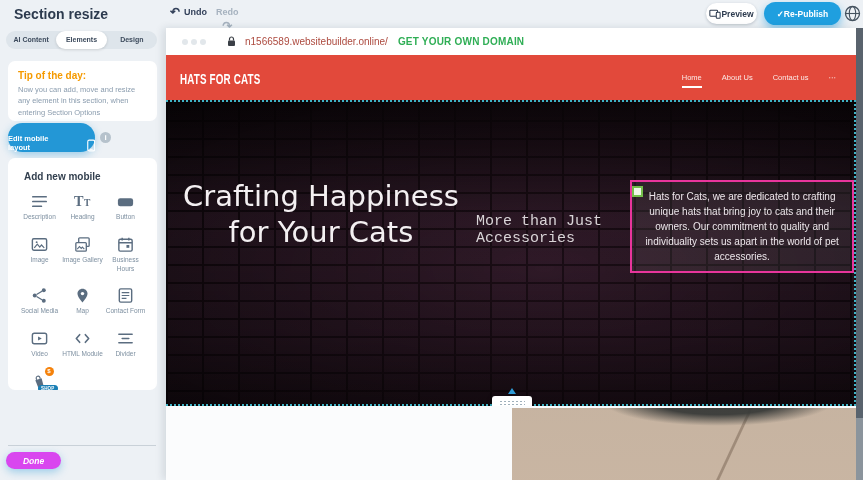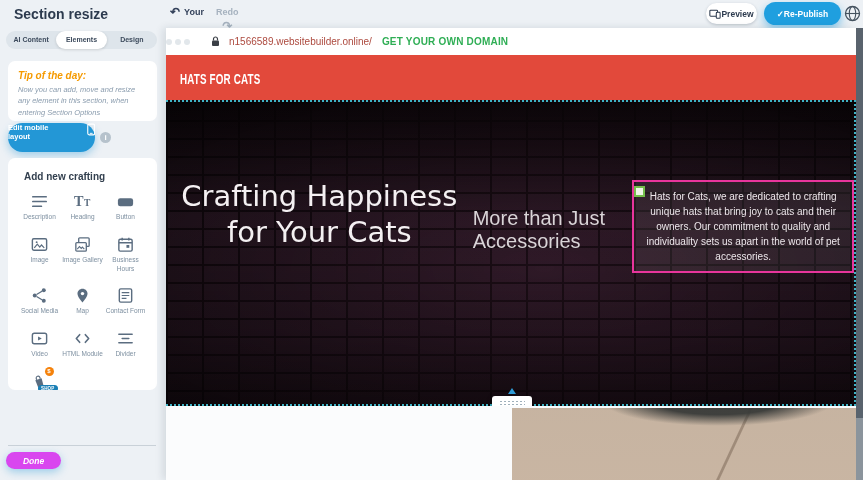--- a/index.html
+++ b/index.html
@@ -20,25 +20,25 @@
                  box-shadow:0 4px 10px rgba(32,156,223,.55);}
   .globe-btn{position:absolute;left:844px;top:5px;width:17px;height:17px;cursor:pointer;}
   
   .sidebar{position:absolute;left:0;top:28px;width:166px;height:452px;background:#edf1f5;}
   .tabbar{position:absolute;left:6px;top:3px;width:151px;height:18px;background:#dee5eb;border-radius:10px;
           display:flex;align-items:center;}
   .tab{flex:1;text-align:center;font-size:7px;font-weight:700;color:#3c4a5c;height:18px;line-height:18px;
        border-radius:10px;cursor:pointer;}
   .tab.active{background:#fff;box-shadow:0 1px 3px rgba(0,0,0,.14);}
   .tip-card{position:absolute;left:8px;top:33px;width:149px;height:60px;background:#fff;border-radius:7px;
-            padding:9px 10px;box-sizing:border-box;font-style:italic;}
+            padding:9px 10px;box-sizing:border-box;}
   .tip-heading{font-size:10px;font-weight:700;color:#f59a00;}
   .tip-body{font-size:7.5px;color:#8a9cae;line-height:1.5;margin-top:3px;}
   .edit-mobile{position:absolute;left:8px;top:95px;width:87px;height:29px;border-radius:15px;background:#2397d6;
-               color:#fff;font-size:7.5px;font-weight:700;display:flex;align-items:flex-start;justify-content:center;
+               color:#fff;font-size:7.5px;font-weight:700;display:flex;align-items:flex-end;justify-content:center;
                gap:18px;cursor:pointer;box-shadow:0 3px 8px rgba(35,151,214,.4);}
   .info-icon{position:absolute;left:100px;top:104px;width:11px;height:11px;border-radius:50%;background:#b6c2cc;
              color:#fff;font-size:8px;font-weight:700;text-align:center;line-height:11px;cursor:pointer;}
   .element-card{position:absolute;left:8px;top:130px;width:149px;height:232px;background:#fff;border-radius:7px;
                 overflow:hidden;}
   .element-title{font-size:10px;font-weight:700;color:#33404f;margin:13px 0 10px 16px;}
   .el-grid{display:grid;grid-template-columns:repeat(3,1fr);row-gap:13px;padding:0 10px;}
   .el-cell{display:flex;flex-direction:column;align-items:center;gap:2px;cursor:pointer;}
   .el-icon{width:19px;height:19px;color:#5b6d80;}
   .el-label{font-size:6.5px;color:#7d8fa0;text-align:center;line-height:1.35;}
@@ -47,21 +47,21 @@
               font-weight:700;border-radius:5px;padding:1px 3px;letter-spacing:.2px;}
   .dot-badge{position:absolute;top:-5px;right:-4px;width:9px;height:9px;border-radius:50%;background:#f5820b;
              color:#fff;font-size:6px;font-weight:700;text-align:center;line-height:9px;}
   .sb-divider{position:absolute;left:8px;top:417px;width:148px;height:1px;background:#c9d1d8;}
   .done-btn{left:6px;top:424px;width:55px;height:17px;background:#d946ef;color:#fff;
             box-shadow:0 3px 8px rgba(35,151,214,.4);font-style:italic;}
   
   .canvas{position:absolute;left:166px;top:28px;width:690px;height:452px;background:#fbfcfd;
           box-shadow:-3px 0 8px rgba(20,40,60,.12);}
   .browser-bar{position:absolute;left:0;top:0;width:100%;height:27px;background:#fff;display:flex;
-               align-items:center;box-sizing:border-box;padding-left:0;}
+               align-items:center;box-sizing:border-box;padding-left:16px;}
   .dot{width:6px;height:6px;border-radius:50%;background:#e2e7eb;margin-right:3px;}
   .lock{margin-left:18px;}
   .url-text{font-size:10px;color:#ad4a3f;margin-left:9px;}
   .domain-cta{font-size:10px;font-weight:700;color:#2fae55;margin-left:10px;letter-spacing:.2px;cursor:pointer;}
   .site-header{position:absolute;left:0;top:27px;width:100%;height:51px;background:#e2493b;}
   .logo{position:absolute;left:14px;top:17px;font-size:12px;font-weight:700;color:#fff;white-space:nowrap;
         transform:scale(.82,1.2);transform-origin:left center;letter-spacing:.2px;cursor:pointer;}
   .nav{position:absolute;right:20px;top:0;height:45px;display:flex;align-items:center;gap:20px;}
   .nav-item{font-size:7.5px;color:#fceae7;cursor:pointer;}
   .nav-item.active{border-bottom:2px solid #fff;padding-bottom:4px;margin-top:6px;}
@@ -71,21 +71,21 @@
         background-color:#2b1a26;
         background-image:
           radial-gradient(95% 85% at 55% 55%, rgba(95,45,75,.22), rgba(0,0,0,.62)),
           linear-gradient(rgba(4,2,3,.92), rgba(8,4,7,.18) 38%, rgba(7,3,6,.42) 78%, rgba(4,2,3,.7)),
           linear-gradient(#070406 2px, transparent 2px),
           linear-gradient(90deg,#070406 2px, transparent 2px);
         background-size:100% 100%,100% 100%,36px 18px,36px 18px;}
   .hero-inner{display:flex;flex-direction:row;align-items:center;padding-top:54px;}
   .hero-heading{font-family:"DejaVu Sans",sans-serif;font-size:29px;font-weight:500;color:#f4f0f2;
                 text-align:center;line-height:1.22;max-width:430px;cursor:pointer;}
-  .hero-sub{font-family:Liberation Sans, sans-serif;font-size:20px;color:#d9d4d7;margin-top:31px;cursor:pointer;}
+  .hero-sub{font-family:Liberation Mono, monospace;font-size:15px;color:#d9d4d7;margin-top:31px;cursor:pointer;}
   .hero-para{position:relative;margin-top:24px;width:328px;box-sizing:border-box;border:2px solid #e8359c;
              background:rgba(255,255,255,.07);padding:7px 9px;font-size:10px;line-height:1.5;color:#ece6ea;
              text-align:center;cursor:pointer;}
   .drag-handle{position:absolute;left:0;top:4px;width:11px;height:11px;background:#eef7e6;
                border:2px solid #74bf4b;box-sizing:border-box;cursor:grab;}
   
   .resize-handle{position:absolute;left:326px;top:368px;width:40px;height:13px;background:#fff;border-radius:3px;
                  box-shadow:0 1px 5px rgba(0,0,0,.35);display:flex;align-items:center;justify-content:center;
                  cursor:ns-resize;}
   .resize-dots{width:26px;height:6px;background-image:radial-gradient(#9fb0bb 1px, transparent 1.1px);
@@ -108,21 +108,21 @@
 </style>
 </head>
 <body>
 
 <div class="screen">
 
   <div class="topbar">
     <div class="page-title">Section resize</div>
     <div class="histbtn undo">
       <span class="hist-glyph">↶</span>
-      <span>Your</span>
+      <span>Undo</span>
     </div>
     <div class="histbtn redo">
       <span>Redo</span>
       <span class="hist-glyph">↷</span>
     </div>
     <div class="pill-btn preview-btn">
       <svg width="12" height="10" viewBox="0 0 14 11">
         <rect x="1" y="1" width="9" height="7" rx="1" fill="none" stroke="#2c3a4e" stroke-width="1.2"></rect>
         <rect x="8.5" y="3.5" width="4.5" height="7" rx="1" fill="#fff" stroke="#2c3a4e" stroke-width="1.2"></rect>
       </svg>
@@ -156,21 +156,21 @@
     <div class="edit-mobile">
       <span>Edit mobile layout</span>
       <svg width="9" height="13" viewBox="0 0 9 13">
         <rect x="0.8" y="0.8" width="7.4" height="11.4" rx="1.6" fill="none" stroke="#fff" stroke-width="1.2"></rect>
         <path d="M3 10.6h3" stroke="#fff" stroke-width="1"></path>
       </svg>
     </div>
     <div class="info-icon">i</div>
 
     <div class="element-card">
-      <div class="element-title">Add new crafting</div>
+      <div class="element-title">Add new mobile</div>
       <div class="el-grid">
 
         <div class="el-cell">
           <svg class="el-icon" viewBox="0 0 20 20">
             <path d="M3 5h14M3 10h14M3 15h9" stroke="#5b6d80" stroke-width="1.8" stroke-linecap="round" fill="none"></path>
           </svg>
           <span class="el-label">Description</span>
         </div>
 
         <div class="el-cell">
@@ -296,20 +296,26 @@
       <svg class="lock" width="9" height="11" viewBox="0 0 9 11">
         <rect x="1" y="4.5" width="7" height="5.5" rx="1" fill="#3a3f46"></rect>
         <path d="M2.5 4.5V3a2 2 0 0 1 4 0v1.5" fill="none" stroke="#3a3f46" stroke-width="1.2"></path>
       </svg>
       <span class="url-text">n1566589.websitebuilder.online/</span>
       <span class="domain-cta">GET YOUR OWN DOMAIN</span>
     </div>
 
     <div class="site-header">
       <div class="logo">HATS FOR CATS</div>
+      <div class="nav">
+        <span class="nav-item active">Home</span>
+        <span class="nav-item">About Us</span>
+        <span class="nav-item">Contact us</span>
+        <span class="nav-item">⋯</span>
+      </div>
     </div>
 
     <div class="hero">
       <div class="hero-inner">
         <div class="hero-heading">Crafting Happiness for Your Cats</div>
         <div class="hero-sub">More than Just Accessories</div>
         <div class="hero-para">
           <span class="drag-handle"></span>
           <span>Hats for Cats, we are dedicated to crafting unique hats that bring joy to cats and their owners. Our commitment to quality and individuality sets us apart in the world of pet accessories.</span>
         </div>

